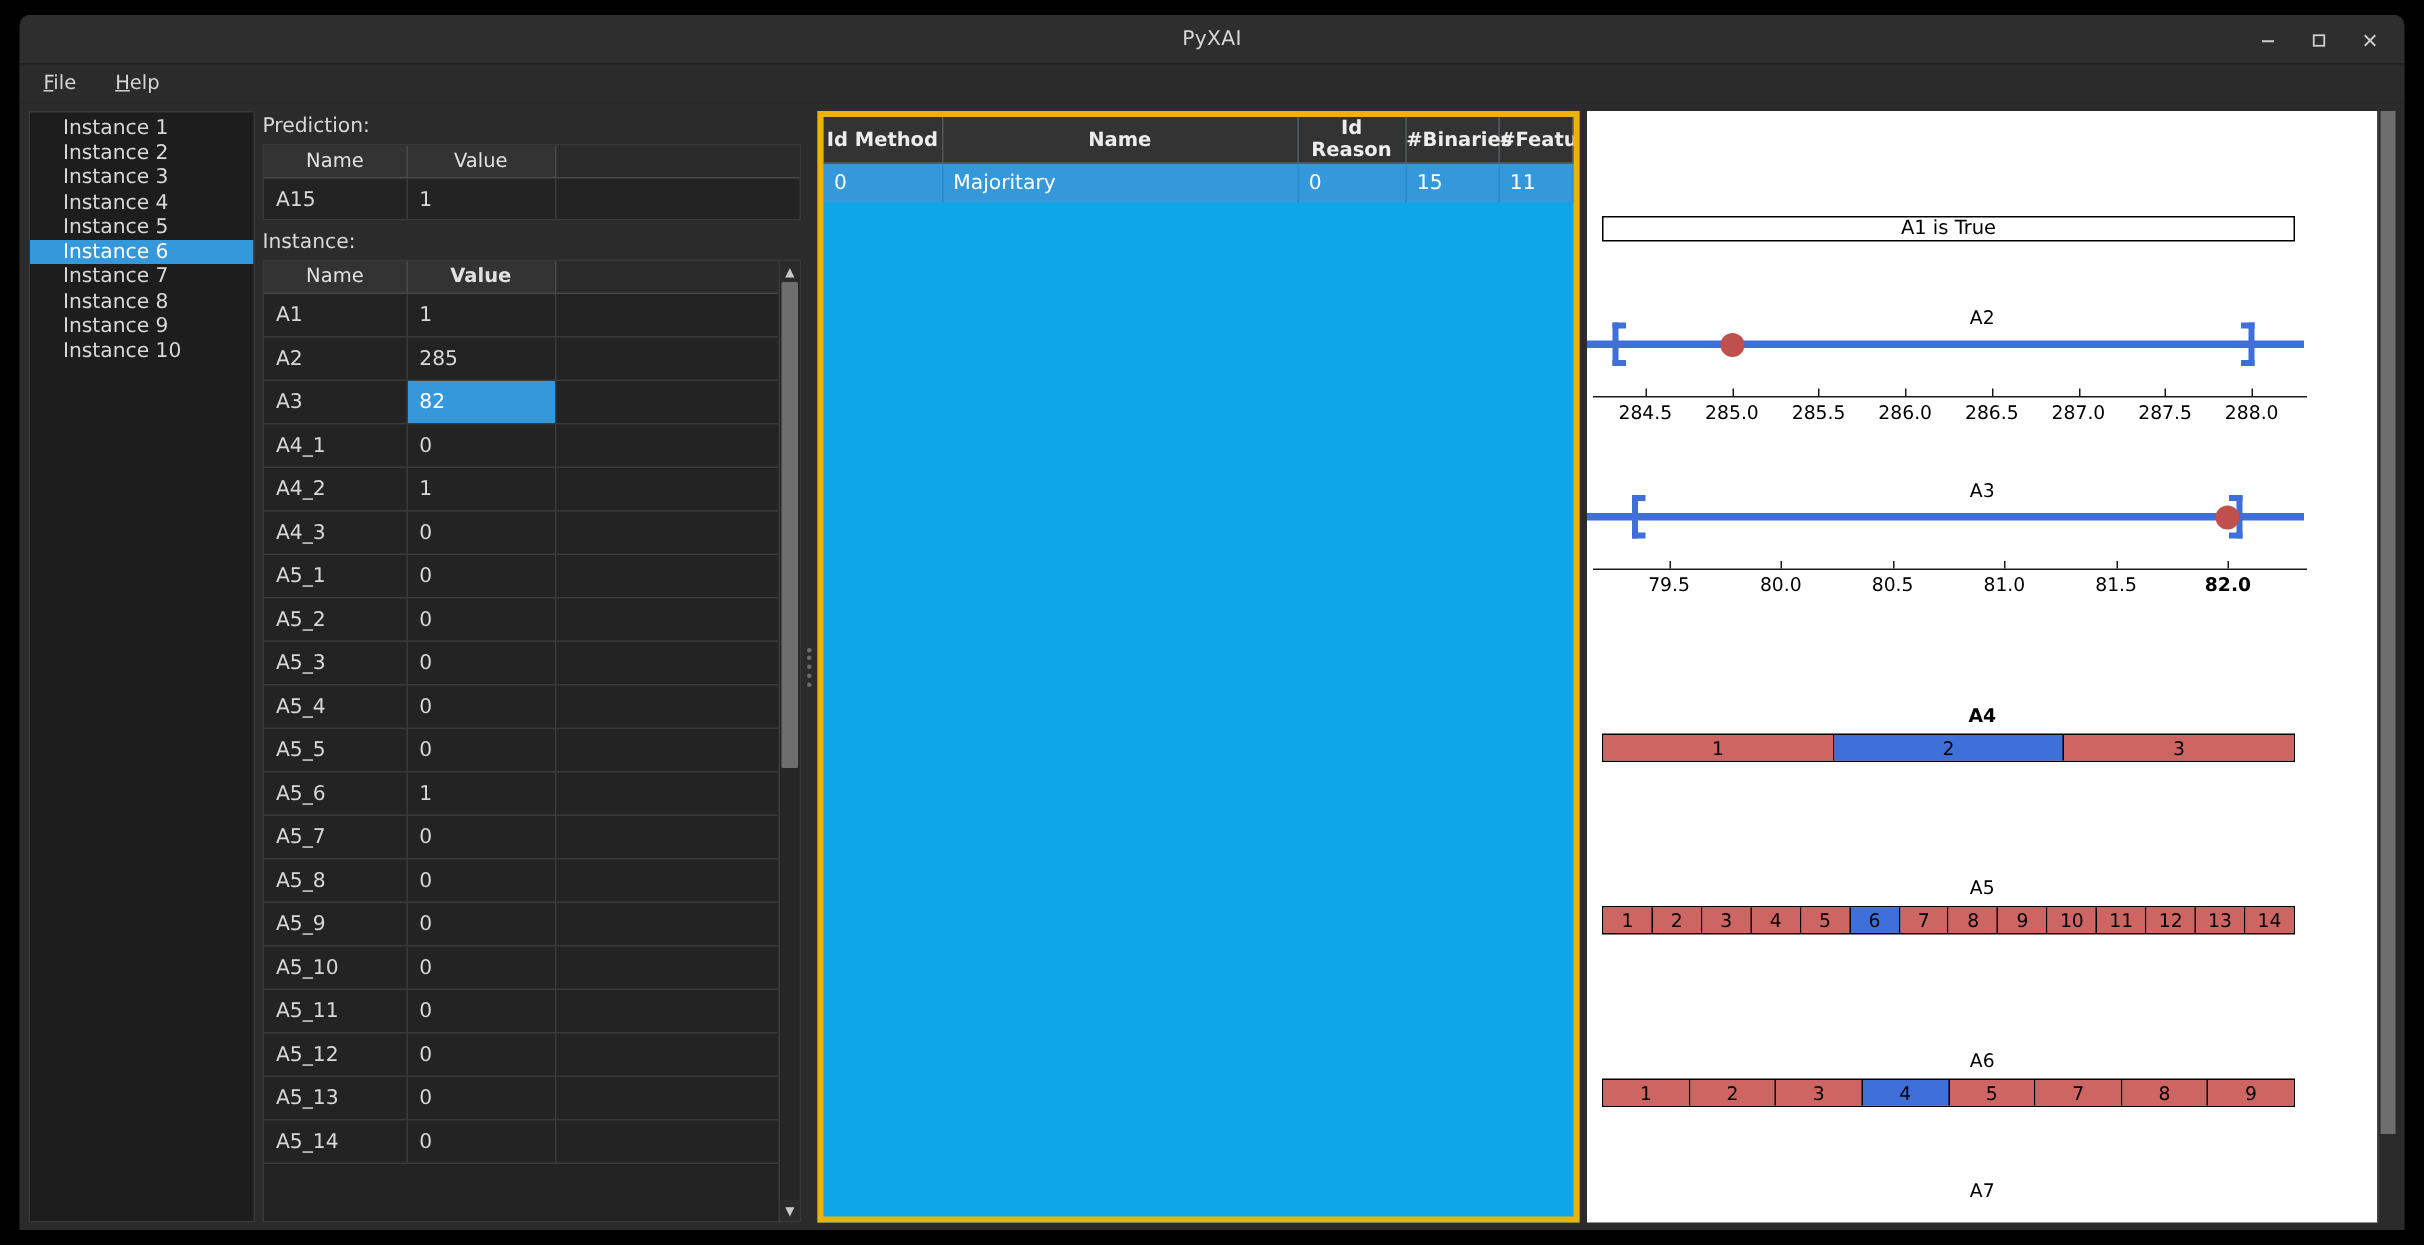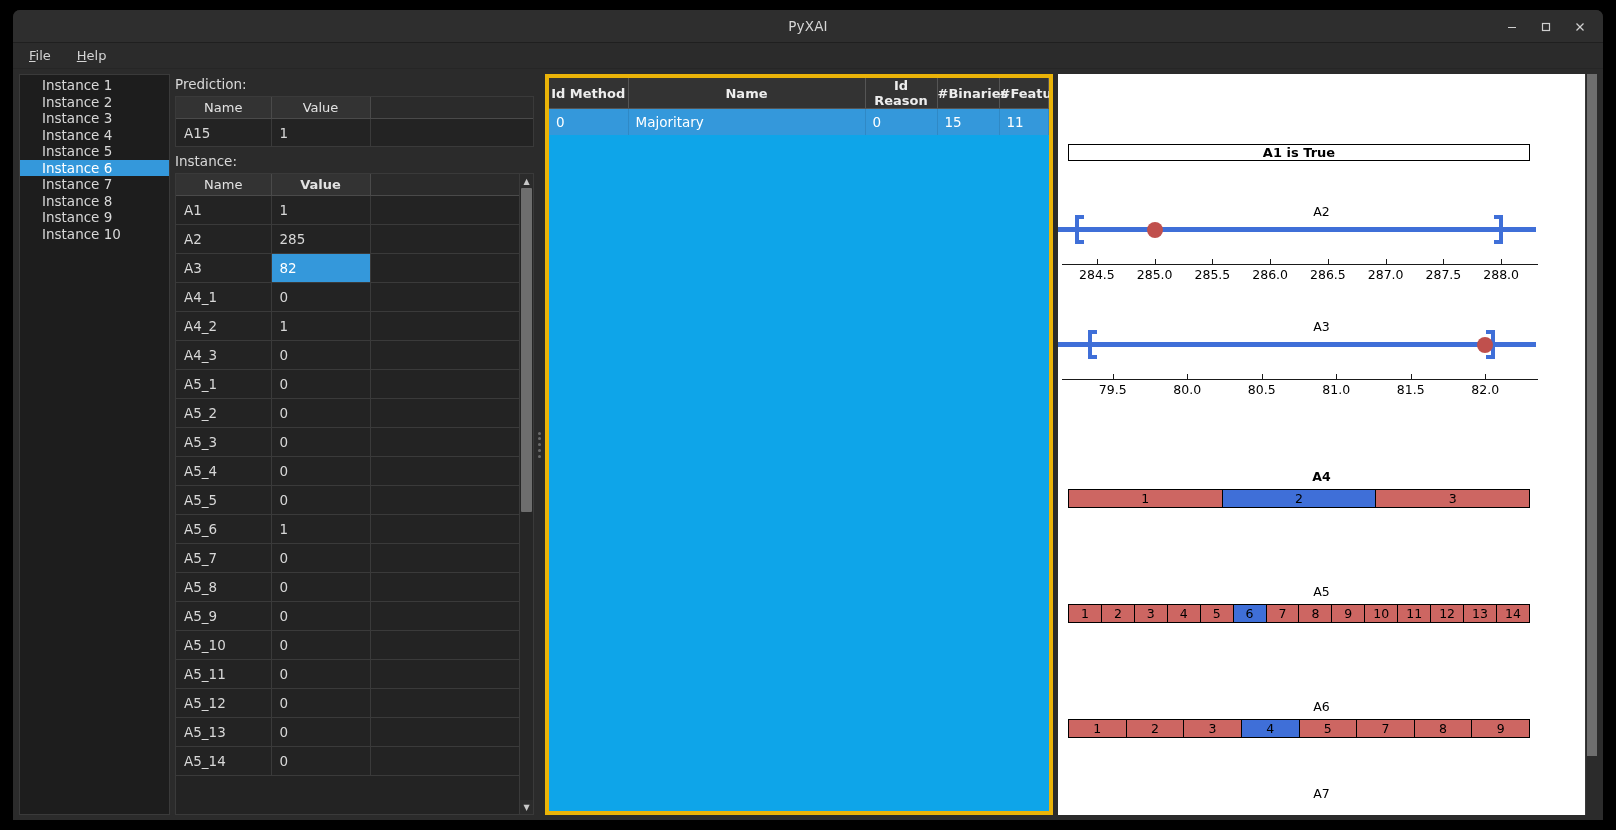--- a/index.html
+++ b/index.html
@@ -217,21 +217,21 @@
 
   
   .plot-inner { position: absolute; left: 0; top: 0; right: 0; bottom: 0; }
 
   .bool-box {
     position: absolute;
     border: 1px solid #000;
     background: #ffffff;
     color: #000;
     font-size: 13px;
-    display: flex; align-items: center; justify-content: center; font-weight: bold;
+    display: flex; align-items: center; justify-content: center;
   }
 
   .feat-title {
     position: absolute;
     color: #000; font-size: 12.5px;
     text-align: center;
     width: 100%;
   }
   .iv-line {
     position: absolute; height: 5px; background: #3f6fd8;
@@ -566,21 +566,21 @@
             <div class="axis-lbl" style="left: 54.7097px; top: 308px;">79.5</div>
             <div class="axis-tick" style="left: 129.226px; top: 300px;"></div>
             <div class="axis-lbl" style="left: 129.226px; top: 308px;">80.0</div>
             <div class="axis-tick" style="left: 203.742px; top: 300px;"></div>
             <div class="axis-lbl" style="left: 203.742px; top: 308px;">80.5</div>
             <div class="axis-tick" style="left: 278.258px; top: 300px;"></div>
             <div class="axis-lbl" style="left: 278.258px; top: 308px;">81.0</div>
             <div class="axis-tick" style="left: 352.774px; top: 300px;"></div>
             <div class="axis-lbl" style="left: 352.774px; top: 308px;">81.5</div>
             <div class="axis-tick" style="left: 427.29px; top: 300px;"></div>
-            <div class="axis-lbl" style="left: 427.29px; top: 308px;">82.0</div>
+            <div class="axis-lbl" style="left: 427.29px; top: 308px; font-weight: bold;">82.0</div>
             <div class="feat-title" style="left: 0px; top: 395px; font-weight: bold;">A4</div>
             <div class="catbar" style="left: 10px; top: 415px; width: 462px;">
               <div class="seg">1</div>
               <div class="seg on">2</div>
               <div class="seg">3</div>
             </div>
             <div class="feat-title" style="left: 0px; top: 510px;">A5</div>
             <div class="catbar" style="left: 10px; top: 530px; width: 462px;">
               <div class="seg">1</div>
               <div class="seg">2</div>

